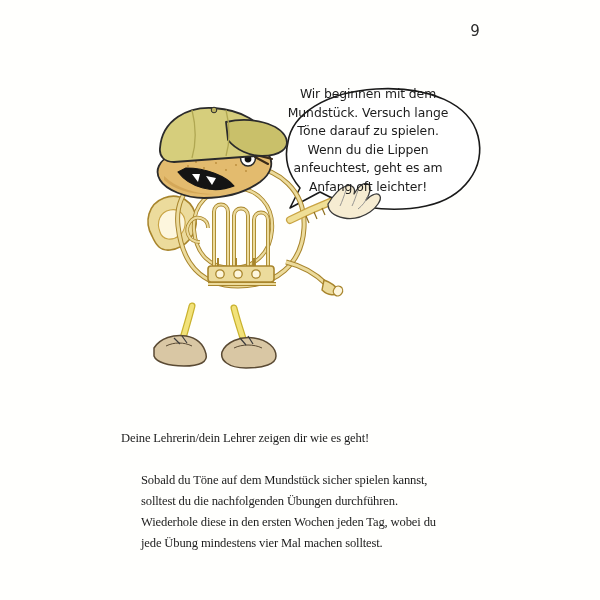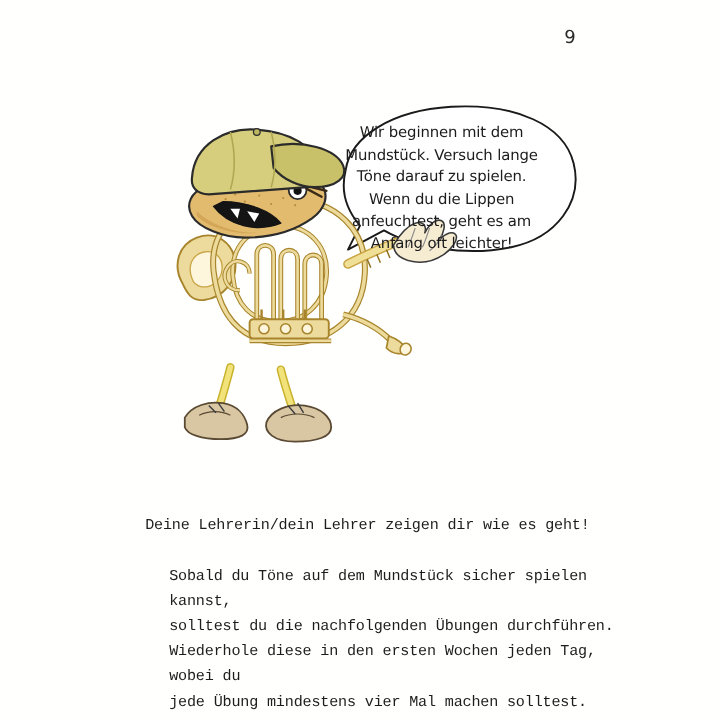--- a/index.html
+++ b/index.html
@@ -35,40 +35,40 @@
     top: 70px;
     width: 360px;
     height: 310px;
   }
   #illustration svg { display: block; width: 100%; height: 100%; }
 
   
   #bubble-text {
     position: absolute;
     left: 272px;
-    top: 101px;
+    top: 85px;
     width: 192px;
     text-align: center;
     font-family: "DejaVu Sans", sans-serif;
     font-size: 12.4px;
     line-height: 18.6px;
     color: #1c1c1c;
     letter-spacing: -0.1px;
     white-space: pre-line;
   }
 
   
   #body-copy {
     position: absolute;
     left: 121px;
     top: 428px;
     width: 400px;
   }
   .para {
-    font-family: Liberation Mono, monospace;
+    font-family: Liberation Serif, serif;
     font-size: 12.6px;
     line-height: 21px;
     color: #1d1d1d;
     letter-spacing: -0.15px;
     white-space: pre-line;
     margin: 0;
   }
   .para.second { margin-top: 21px; margin-left: 20px; }
 </style>
 </head>

